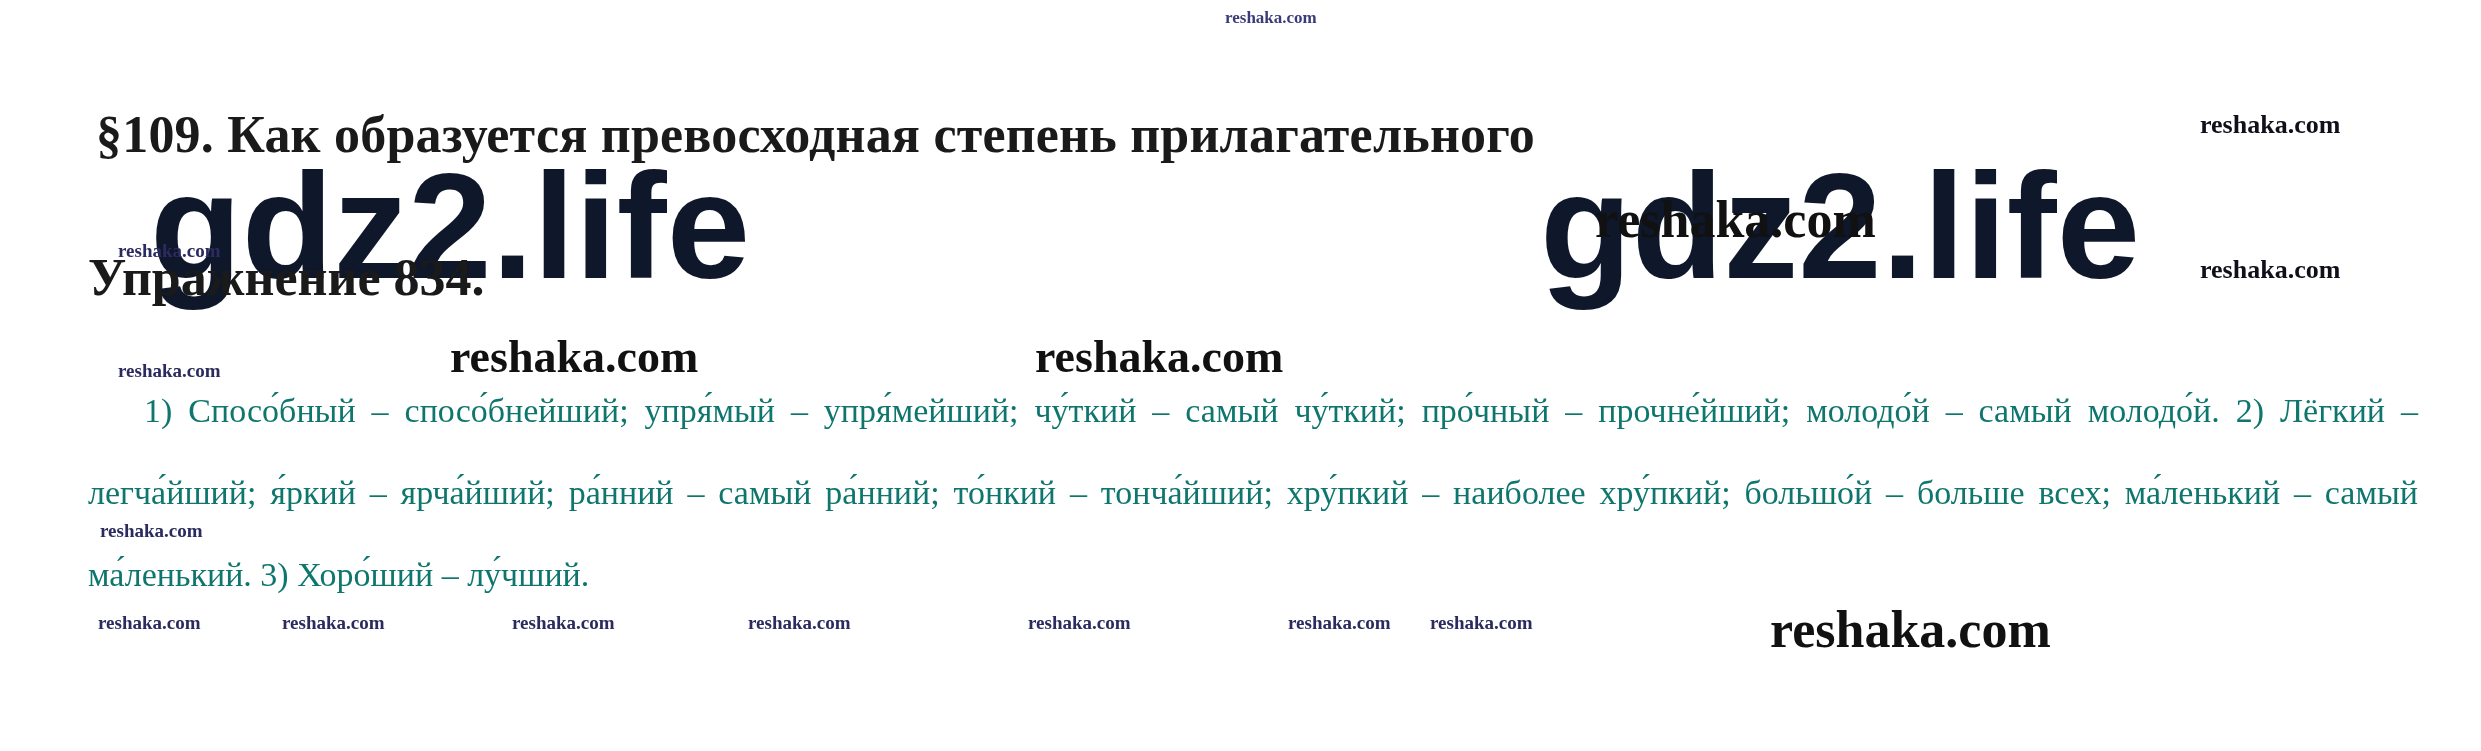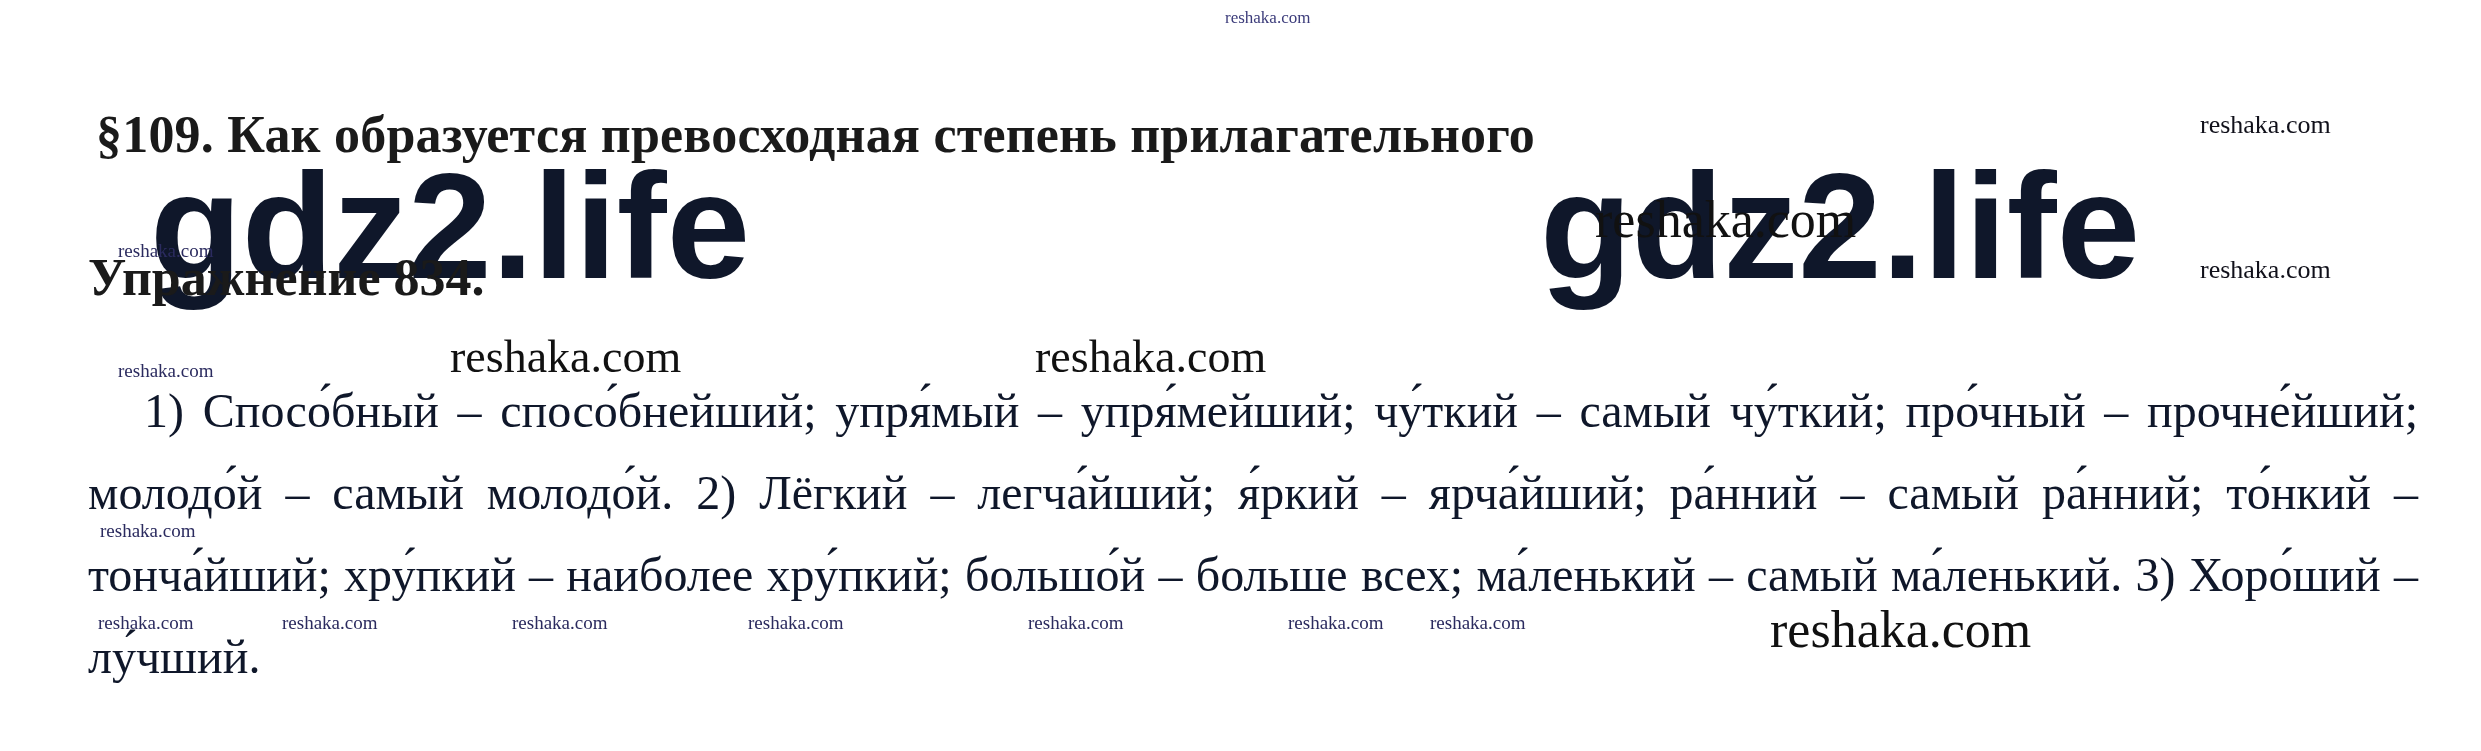--- a/index.html
+++ b/index.html
@@ -18,21 +18,21 @@
 
   .page {
     position: absolute;
     inset: 0;
   }
 
   
   .wm {
     position: absolute;
     font-family: "Liberation Serif", serif;
-    font-weight: normal;
+    font-weight: bold;
     color: #111111;
     white-space: nowrap;
     pointer-events: none;
     user-select: none;
     text-align: right;
   }
   .wm-ghost {
     position: absolute;
     font-family: "Liberation Sans", sans-serif;
     font-weight: bold;
@@ -76,25 +76,25 @@
     top: 248px;
     font-size: 52px;
     font-weight: bold;
     white-space: nowrap;
   }
   .body-text {
     position: absolute;
     left: 88px;
     top: 370px;
     width: 2330px;
-    font-size: 48px;
+    font-size: 34px;
     line-height: 82px;
     text-indent: 56px;
     text-align: justify;
-    color: #0f172a;
+    color: #0f766e;
   }
 </style>
 </head>
 <body>
 
 <div class="page">
 
   <div class="wm-ghost" style="left:150px; top:140px; font-size:150px;">gdz2.life</div>
   <div class="wm-ghost" style="left:1540px; top:140px; font-size:150px;">gdz2.life</div>
 

